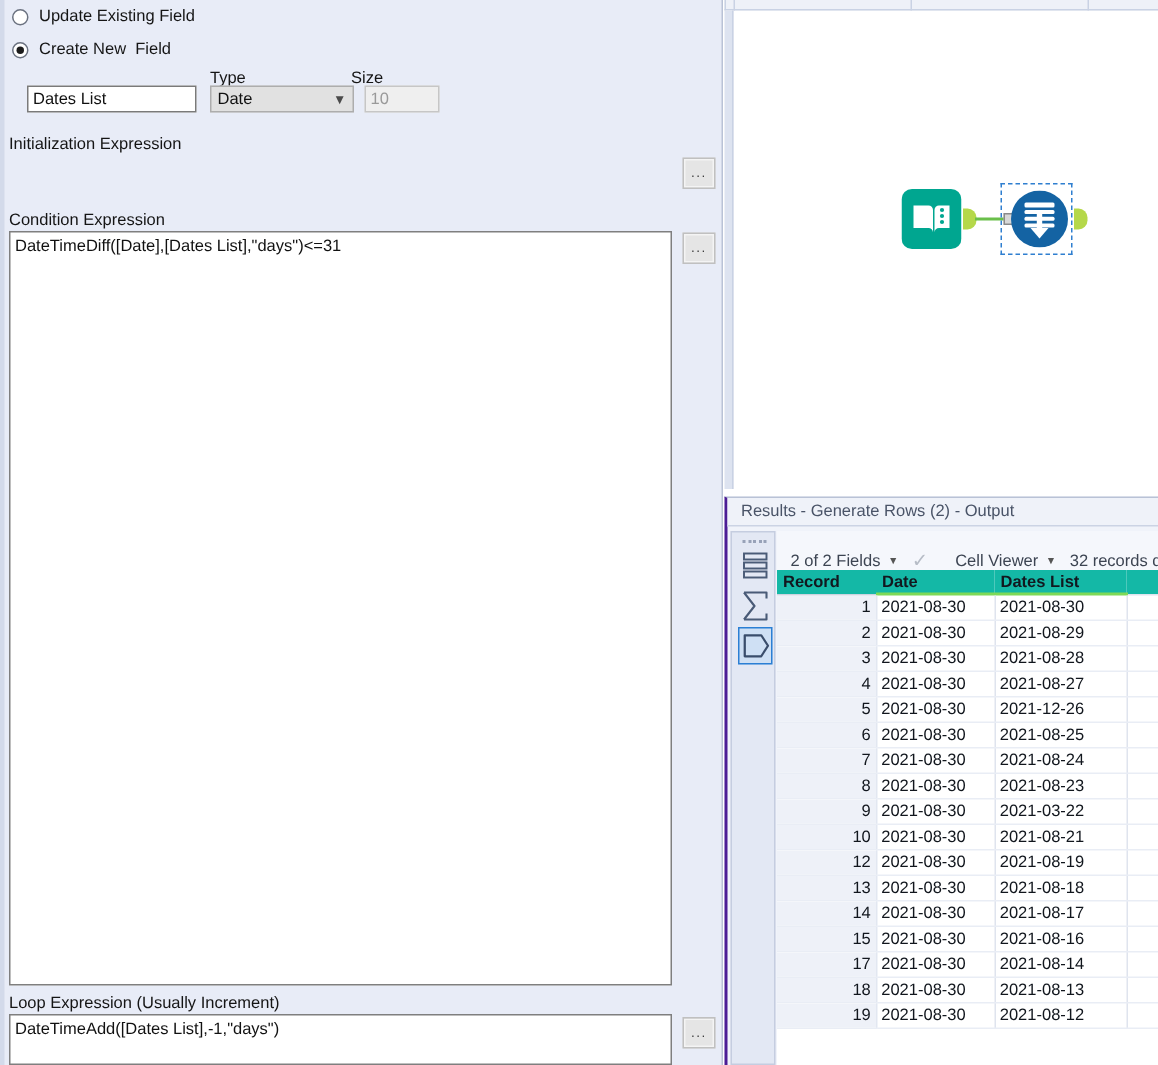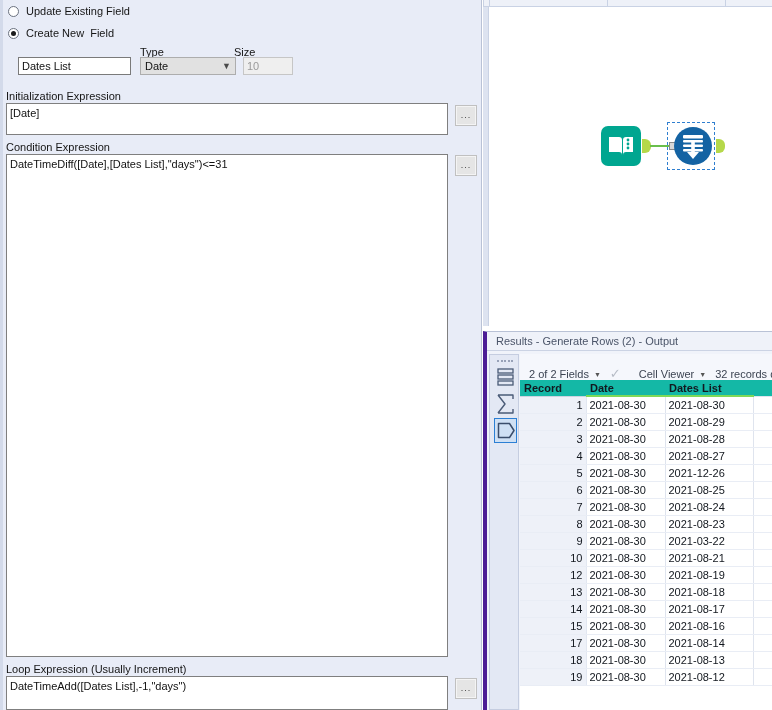--- a/index.html
+++ b/index.html
@@ -133,21 +133,21 @@
     position: absolute; width: 8px; height: 8px;
     background: #d8d8d8; border: 1px solid #8a8a8a; box-sizing: border-box;
   }
 
   
   #results {
     position: absolute; left: 483px; top: 331px;
     width: 289px; height: 379px;
     background: #f0f3fa;
     border-top: 1px solid #b9c2d6;
-    border-left: 4px solid #4c1d95;
+    border-left: 2px solid #4c1d95;
     box-sizing: border-box;
   }
   #results-title {
     position: absolute; left: 0; top: 0; width: 288px; height: 19px;
     background: #eff2f9;
     border-bottom: 1px solid #cbd3e4;
     box-sizing: border-box;
     display: flex; align-items: center;
     padding-left: 9px;
     font-size: 11px; color: #4a5468;
@@ -265,21 +265,20 @@
     <div class="combo" style="left:140px; top:57px; width:96px; height:18px;">
       <span class="cval">Date</span>
       <span class="carrow">▼</span>
     </div>
 
     <div class="sizebox" style="left:243px; top:57px; width:50px; height:18px;">
       <span>10</span>
     </div>
 
     <div class="fld-label" style="left:6px; top:90px;">Initialization Expression</div>
-    <div class="expr-area" style="left:6px; top:103px; width:442px; height:32px;">[Date]</div>
     <div class="ellipsis-btn" style="left:455px; top:105px;">...</div>
 
     <div class="fld-label" style="left:6px; top:141px;">Condition Expression</div>
     <div class="expr-area" style="left:6px; top:154px; width:442px; height:503px;">DateTimeDiff([Date],[Dates List],"days")&lt;=31</div>
     <div class="ellipsis-btn" style="left:455px; top:155px;">...</div>
 
     <div class="fld-label" style="left:6px; top:663px;">Loop Expression (Usually Increment)</div>
     <div class="expr-area" style="left:6px; top:676px; width:442px; height:34px;">DateTimeAdd([Dates List],-1,"days")</div>
     <div class="ellipsis-btn" style="left:455px; top:678px;">...</div>
   </div>

